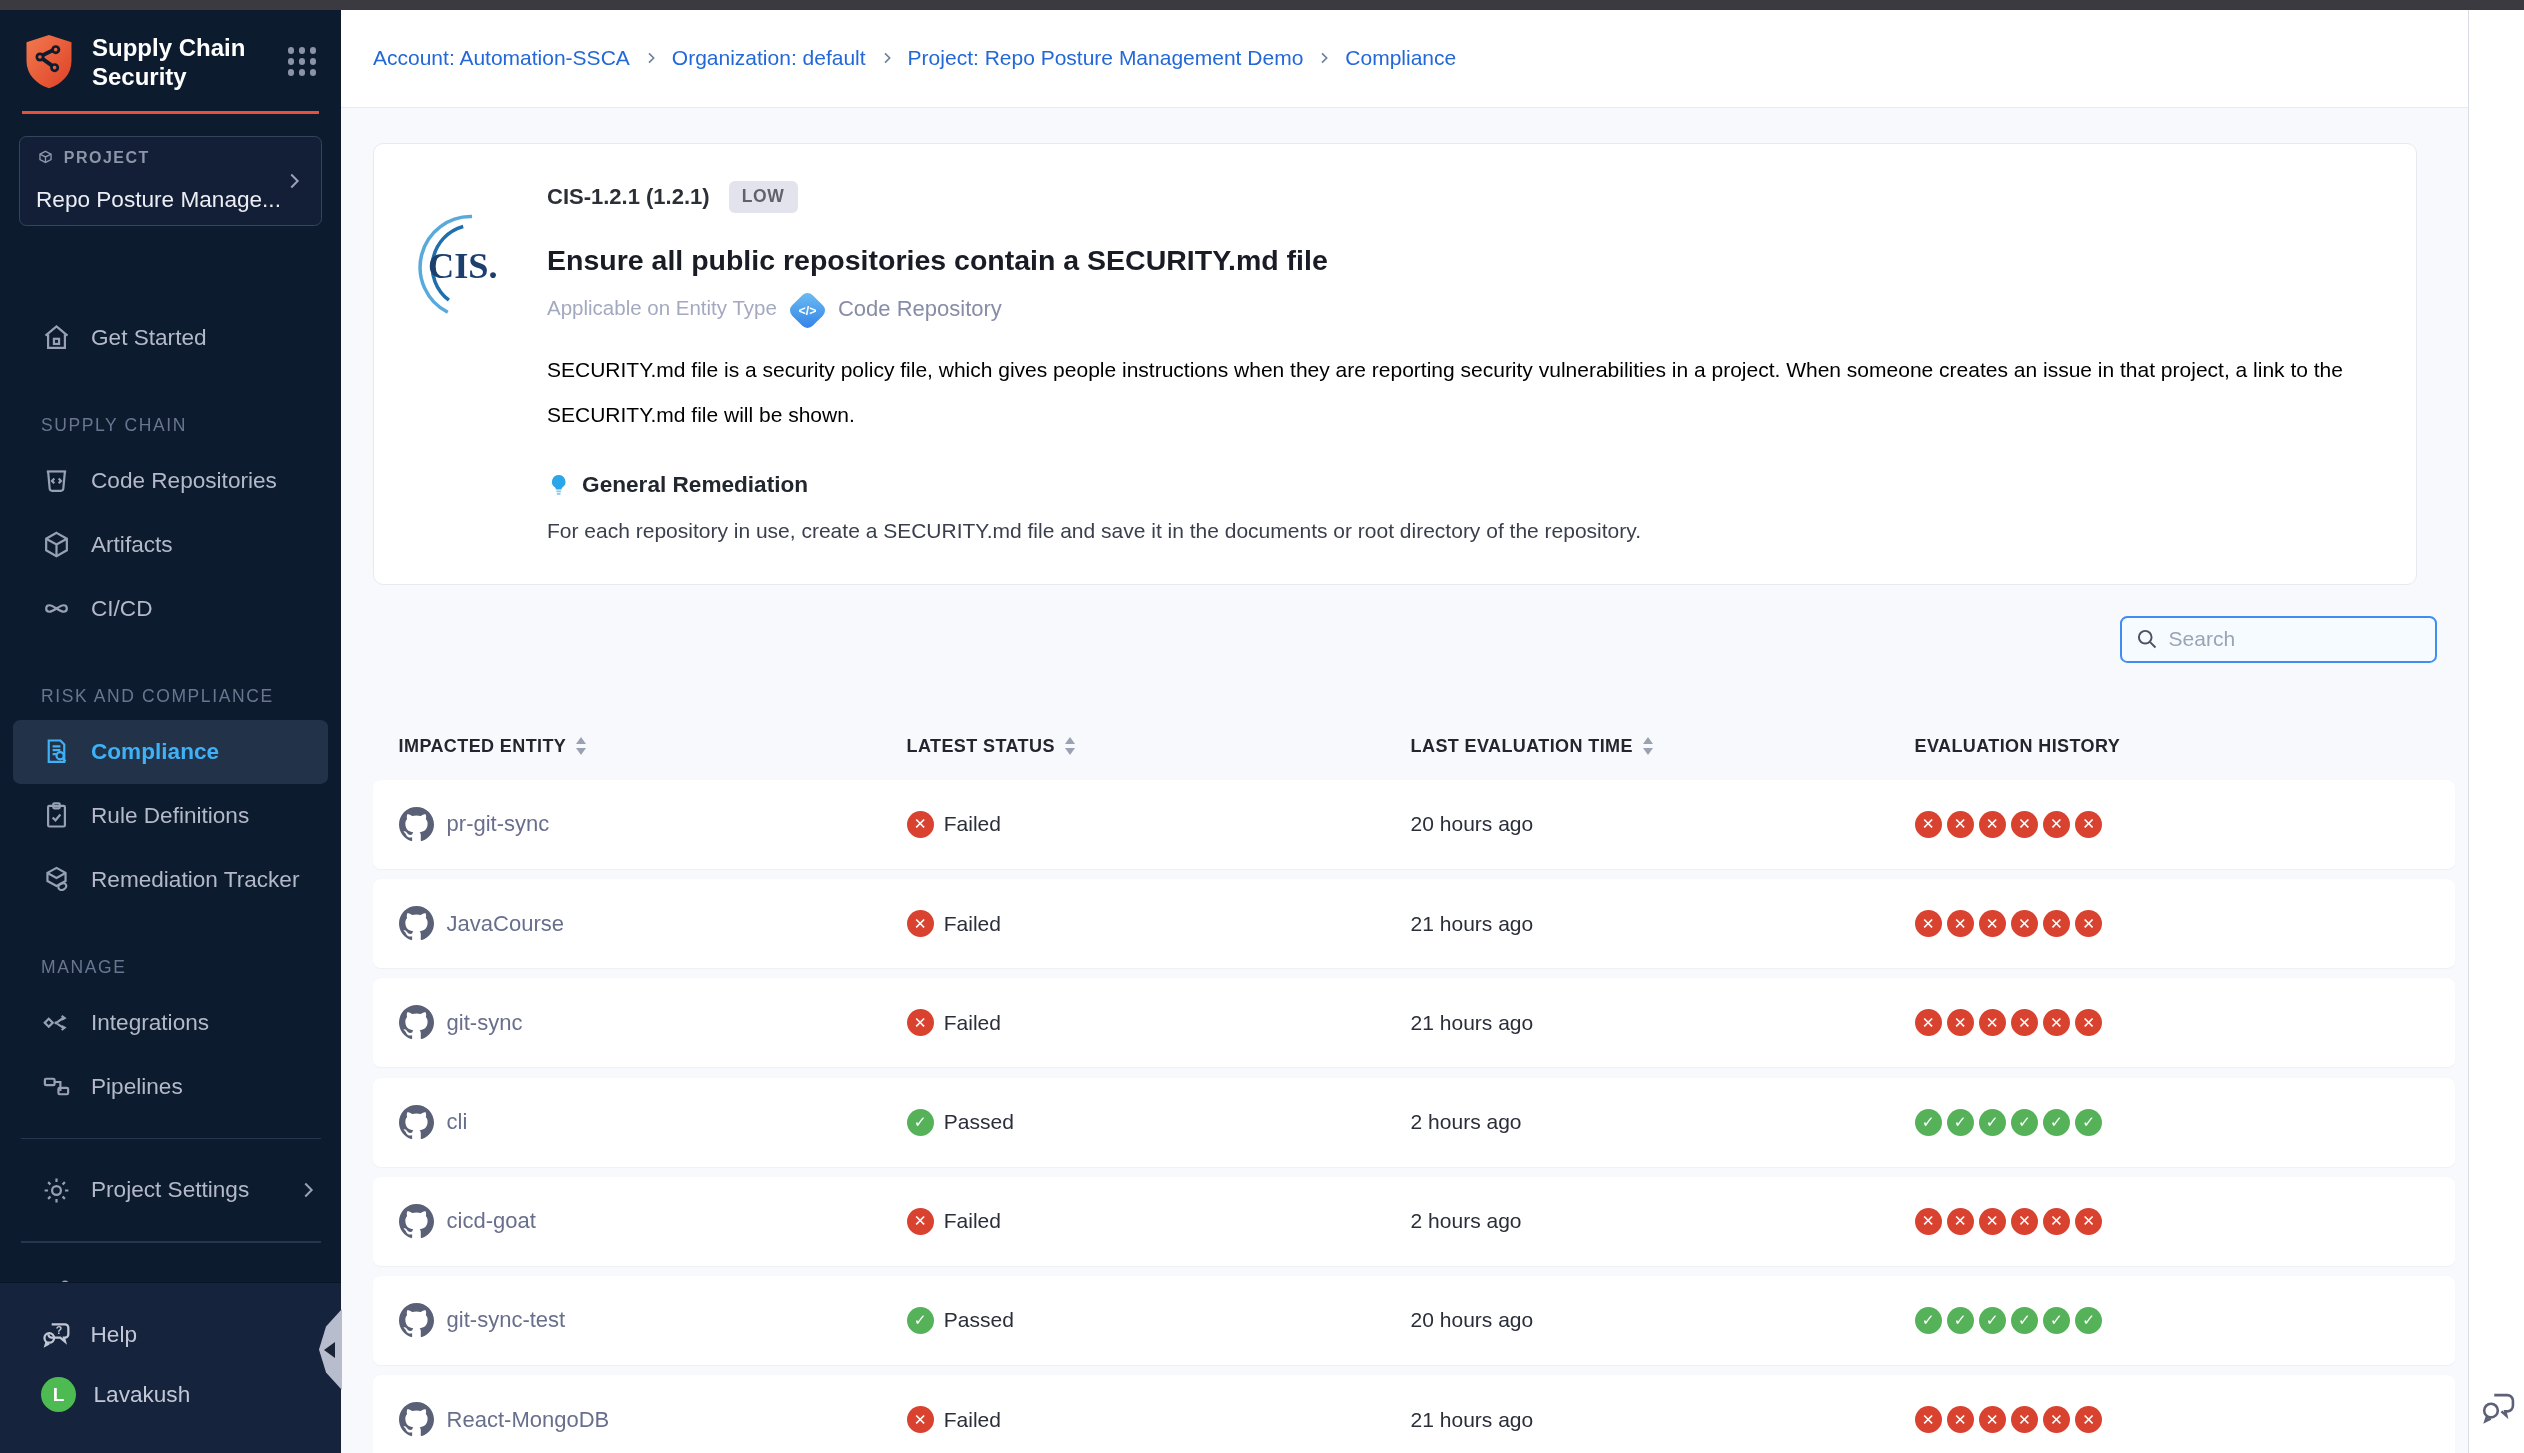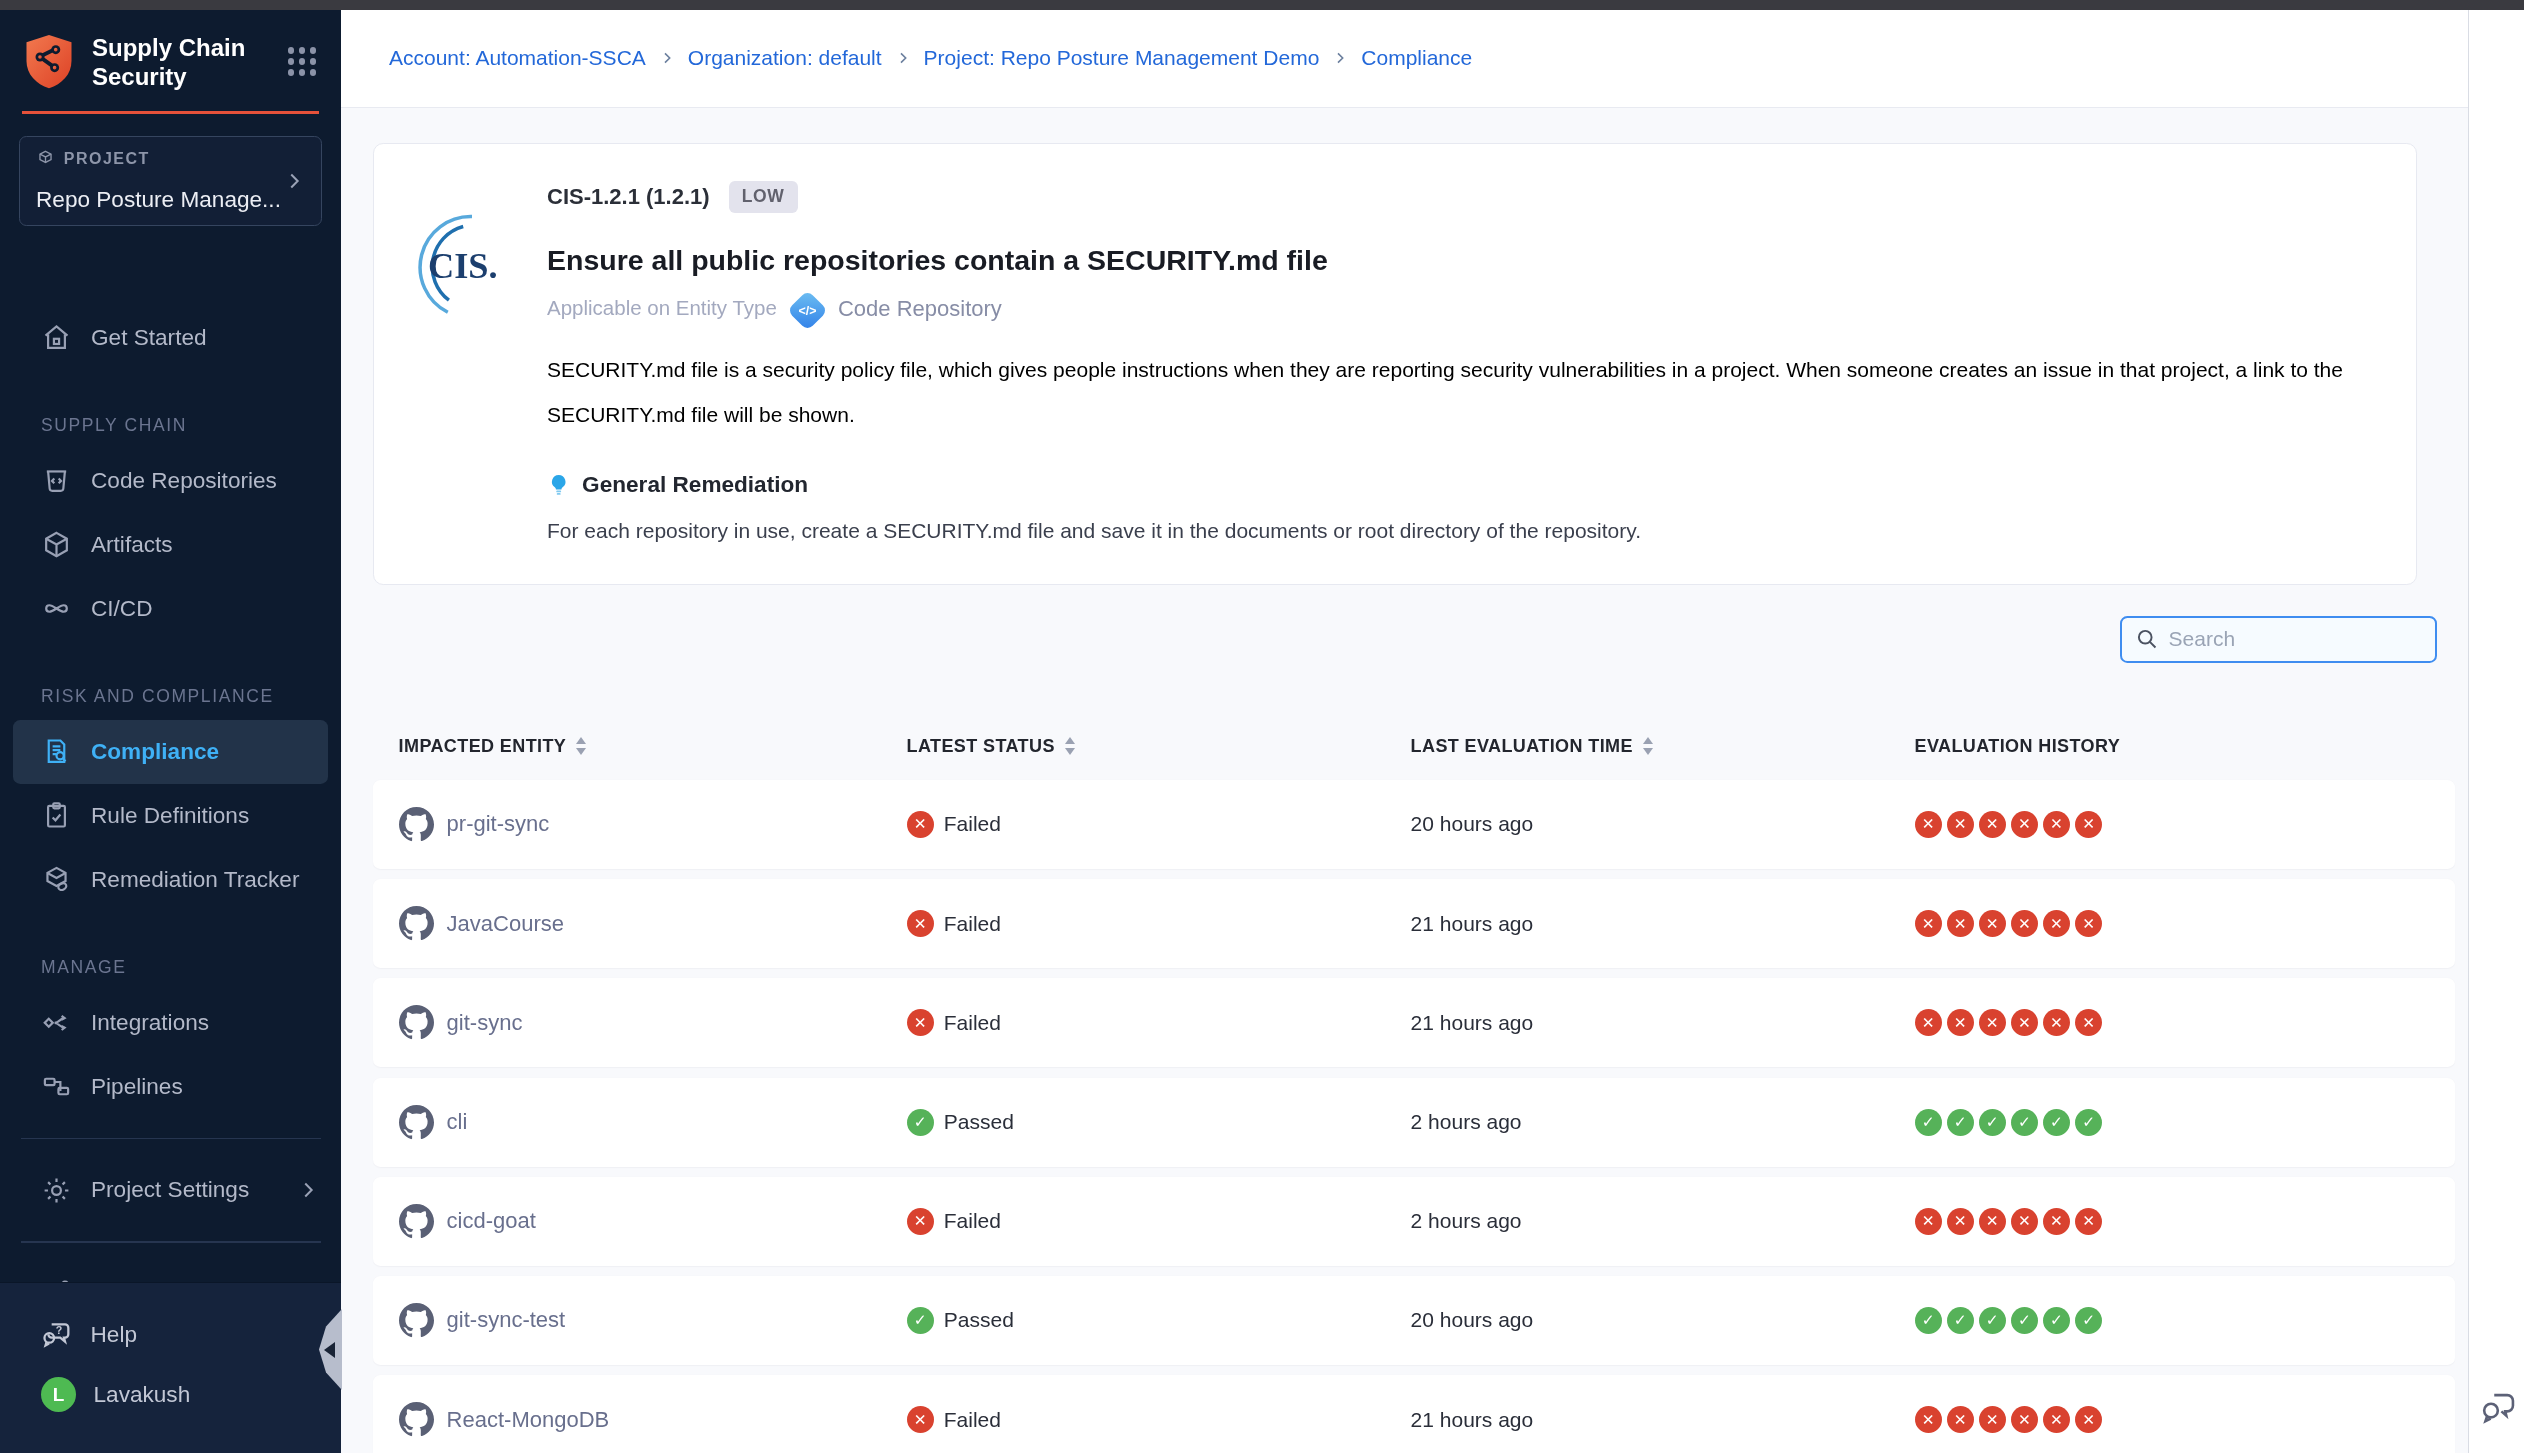--- a/index.html
+++ b/index.html
@@ -15,21 +15,21 @@
   .side-head { padding:22px 22px 0 22px; display:flex; align-items:center; gap:16px; }
   .shield { width:54px; height:60px; flex-shrink:0; }
   .app-title { color:#fff; font-size:24px; font-weight:700; line-height:29px; flex:1; }
   .grid-dots { width:34px; height:34px; display:grid; grid-template-columns:repeat(3,1fr); gap:4.4px; padding:2.9px; cursor:pointer; }
   .grid-dots i { width:6.6px; height:6.6px; border-radius:50%; background:#8b93a8; }
   .accent-line { height:3.7px; background:#e5513a; margin:19px 22px 0 22px; }
 
   .project-box { margin:22px 19px 0 19px; border:1.5px solid #35455f; background:#121f36;
     border-radius:7.3px; padding:11.7px 16px; display:flex; align-items:center; cursor:pointer; }
   .project-box .pb-main { flex:1; }
-  .pb-eyebrow { display:flex; align-items:flex-end; gap:8.8px; color:#8d95a9;
+  .pb-eyebrow { display:flex; align-items:center; gap:8.8px; color:#8d95a9;
     font-size:16px; font-weight:700; letter-spacing:1.5px; }
   .pb-name { color:#eceef4; font-size:22.6px; margin-top:19px; white-space:nowrap; }
   .chev { width:22px; height:22px; color:#9aa2b6; }
 
   .nav { flex:1; overflow:hidden; margin-top:41px; }
   .nav-item { display:flex; align-items:center; gap:19px; height:64px; padding:0 22px 0 41px;
     font-size:22.6px; color:#b3b9c9; cursor:pointer; }
   .nav-item .nicon { width:31px; height:31px; color:#98a0b4; flex-shrink:0; }
   .nav-item.active { background:#223349; border-radius:7.3px; margin:0 13px; padding-left:28px;
     color:#3fb1f6; font-weight:700; }
@@ -48,21 +48,21 @@
 
   .collapse-tab { position:absolute; left:319px; top:1299px; width:23.4px; height:82px;
     background:#b7bdcc; clip-path:polygon(100% 0,30% 22%,0 50%,30% 78%,100% 100%);
     display:flex; align-items:center; justify-content:center; cursor:pointer; z-index:6; }
   .collapse-tab i { width:0; height:0; border-top:8px solid transparent; border-bottom:8px solid transparent;
     border-right:11px solid #1a2436; margin-right:2.9px; }
 
   
   .main { flex:1; display:flex; flex-direction:column; min-width:0; }
   .crumbbar { height:98px; background:#fff; border-bottom:1.5px solid #e8eaf1;
-    display:flex; align-items:center; padding-left:48px; gap:13px; }
+    display:flex; align-items:center; padding-left:32px; gap:13px; }
   .crumb { color:#2368d9; font-size:21px; cursor:pointer; }
   .crumb-sep { width:16px; height:16px; color:#6b7f9e; }
 
   .content { flex:1; background:#f8f9fc; padding:35px 13px 0 32px; overflow:hidden; }
 
   .rule-card { background:#fff; border:1.5px solid #e7e9f1; border-radius:10.2px;
     padding:37px 32px 41px 32px; margin-right:38px; display:flex; gap:31px; }
   .cis-logo { width:110px; height:110px; flex-shrink:0; margin-top:29px; }
   .rc-body { flex:1; }
   .rc-idrow { display:flex; align-items:center; gap:19px; }

